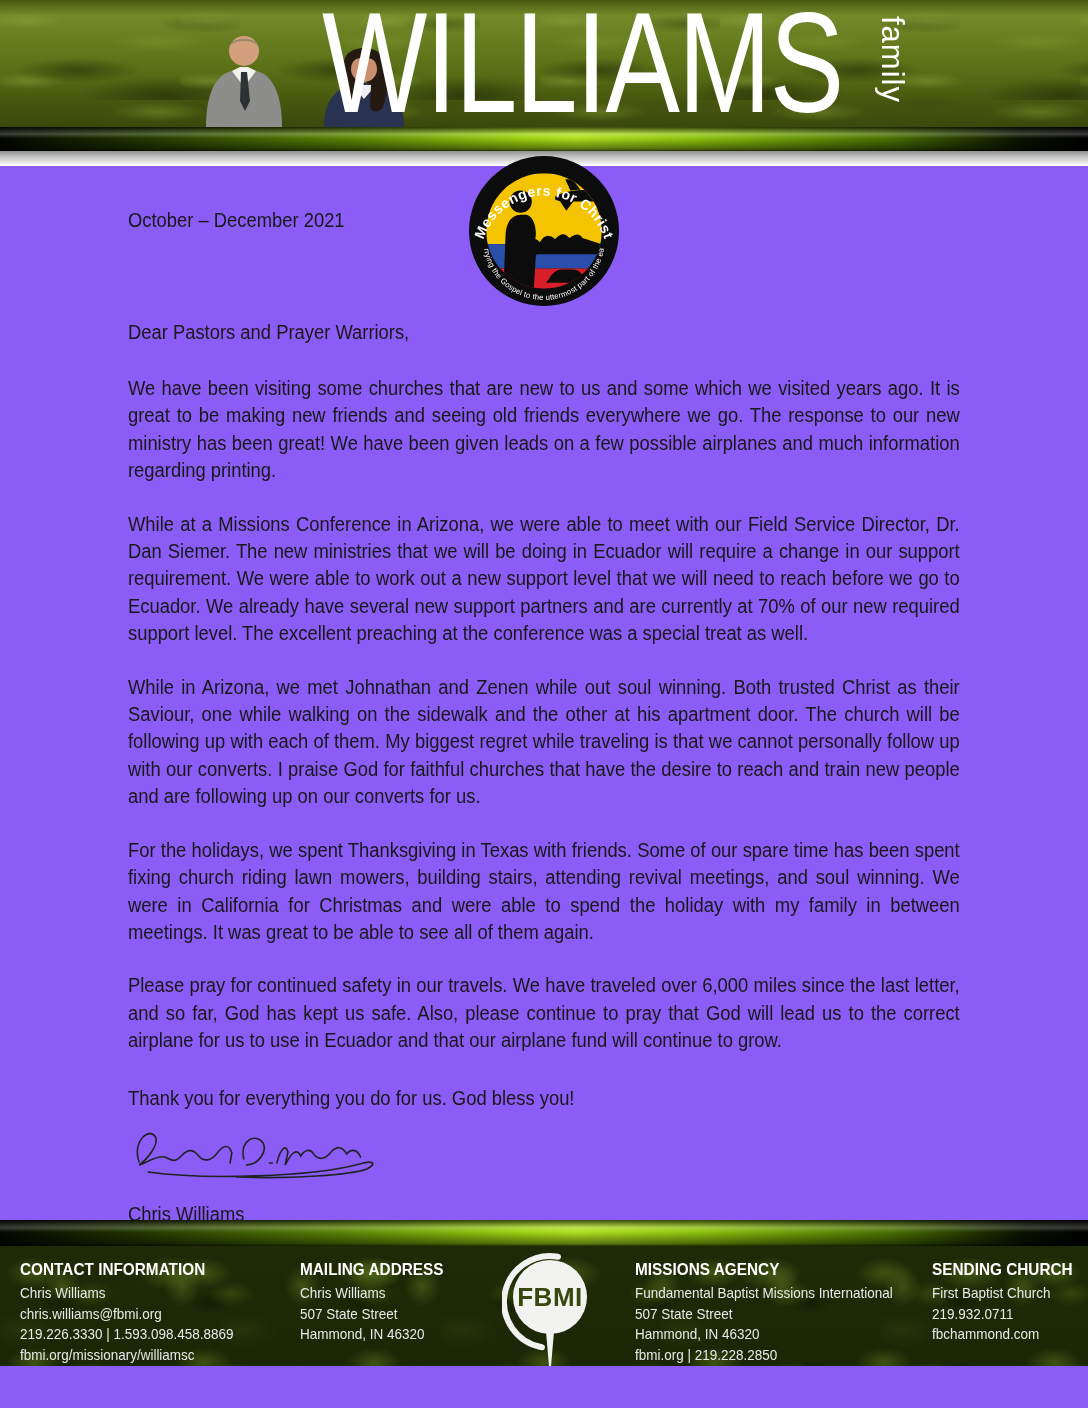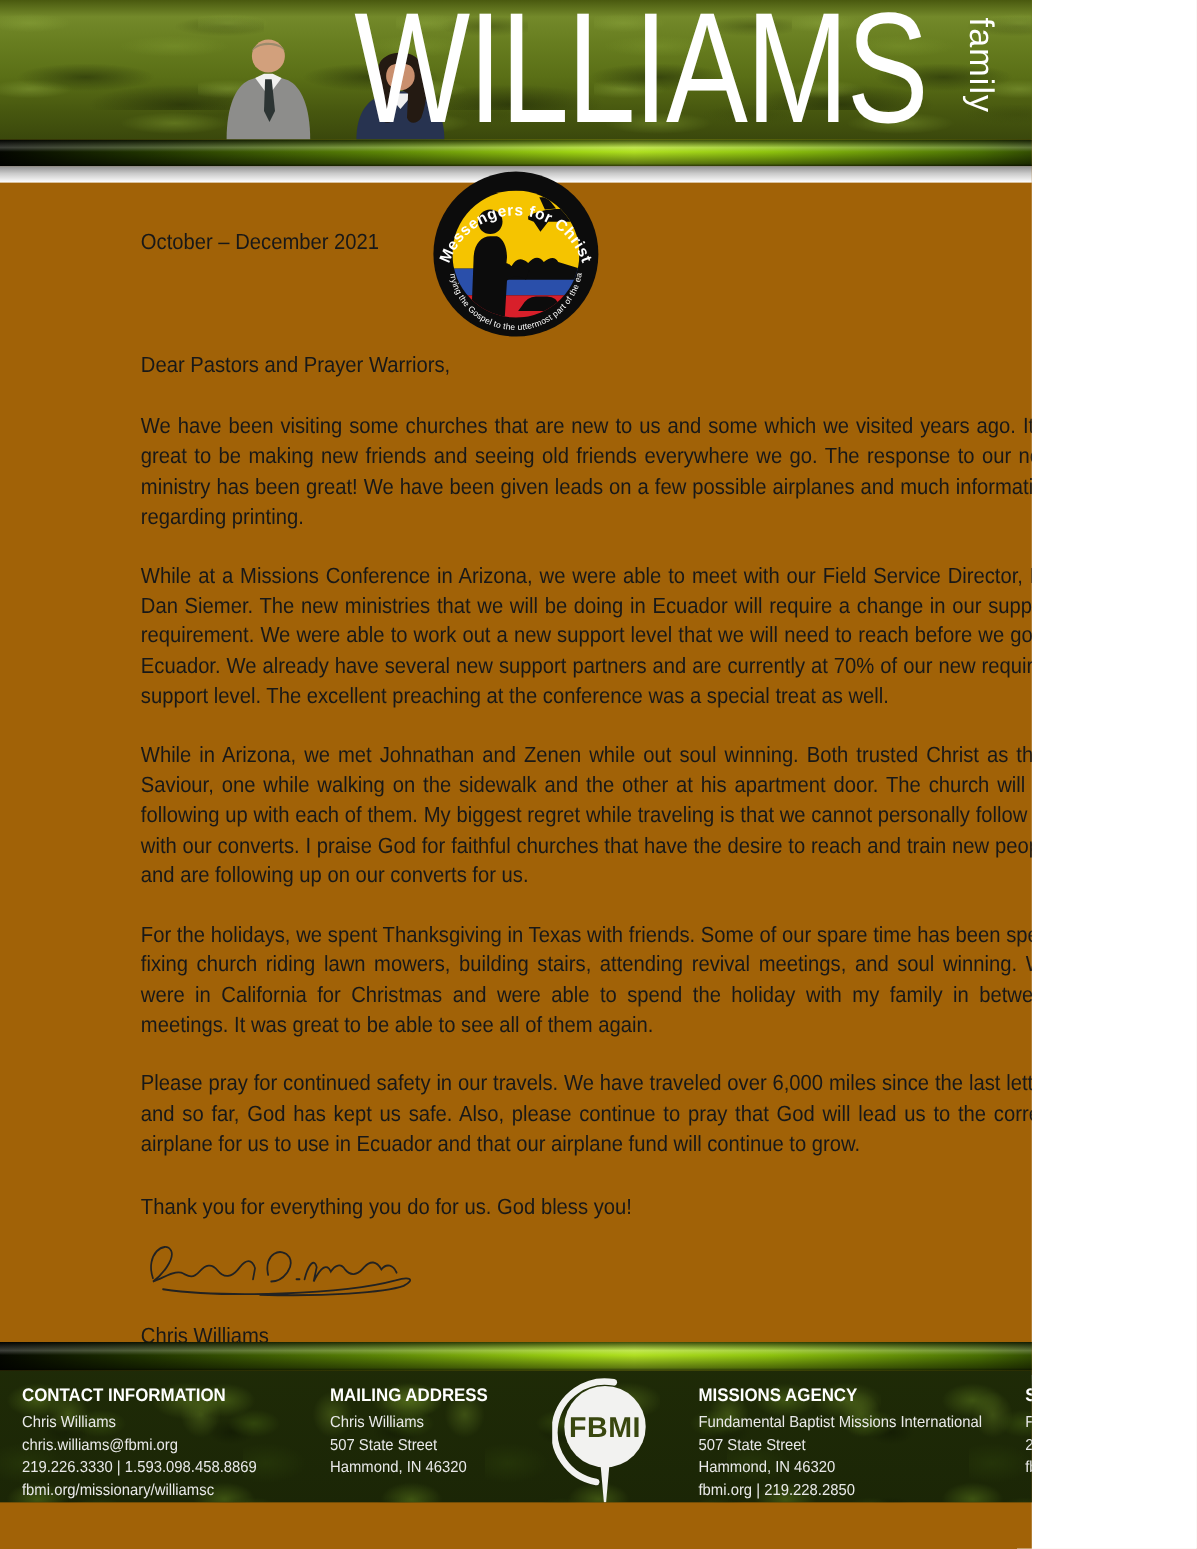--- a/index.html
+++ b/index.html
@@ -1,16 +1,16 @@
 <!DOCTYPE html>
 <html><head>
 <meta charset="utf-8">
 <style>
   html,body{margin:0;padding:0;background:#ffffff;}
-  .page{position:relative;width:938px;height:1408px;background:#a16207;overflow:hidden;
+  .page{position:relative;width:1088px;height:1408px;background:#8b5cf6;overflow:hidden;
         font-family:"Liberation Sans",sans-serif;color:#1c1c1c;}
 
   
   .header{position:absolute;left:0;top:0;width:1088px;height:127px;overflow:hidden;}
   .grass{position:absolute;inset:0;
     background-color:#5a6f16;
     background-image:
       radial-gradient(ellipse 90px 18px at 30% 78%, rgba(28,38,5,.55), transparent 70%),
       radial-gradient(ellipse 70px 14px at 72% 60%, rgba(125,150,46,.5), transparent 70%),
       radial-gradient(ellipse 55px 12px at 15% 35%, rgba(142,168,62,.45), transparent 70%),

